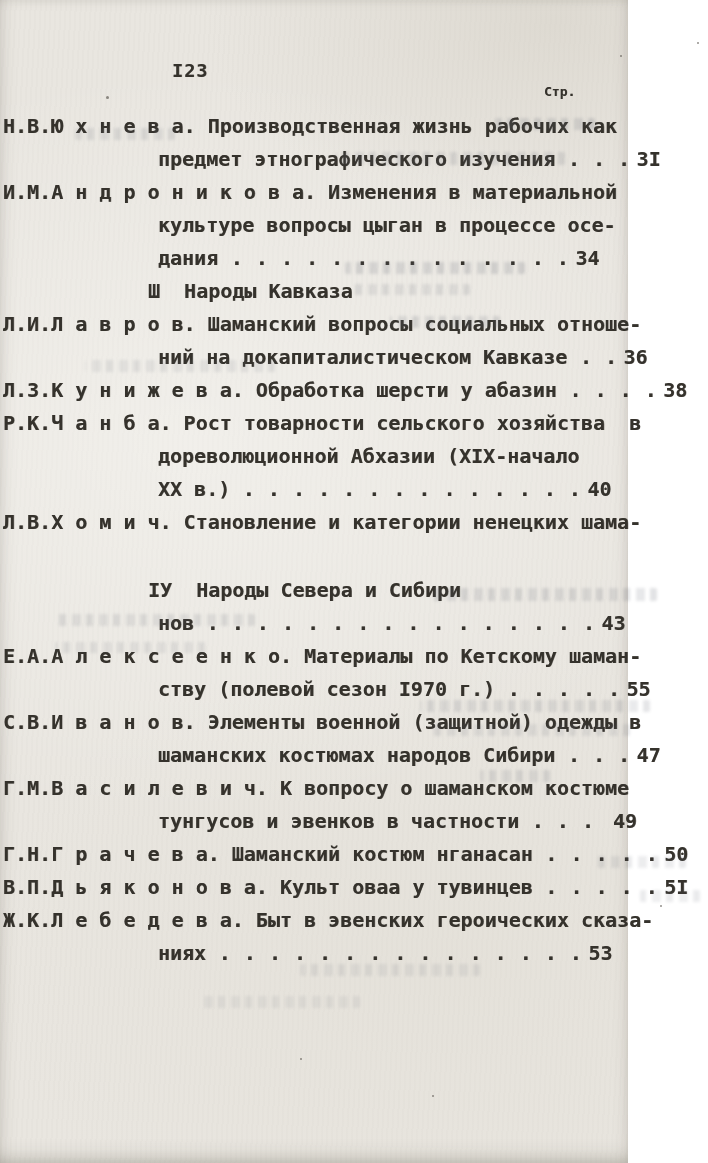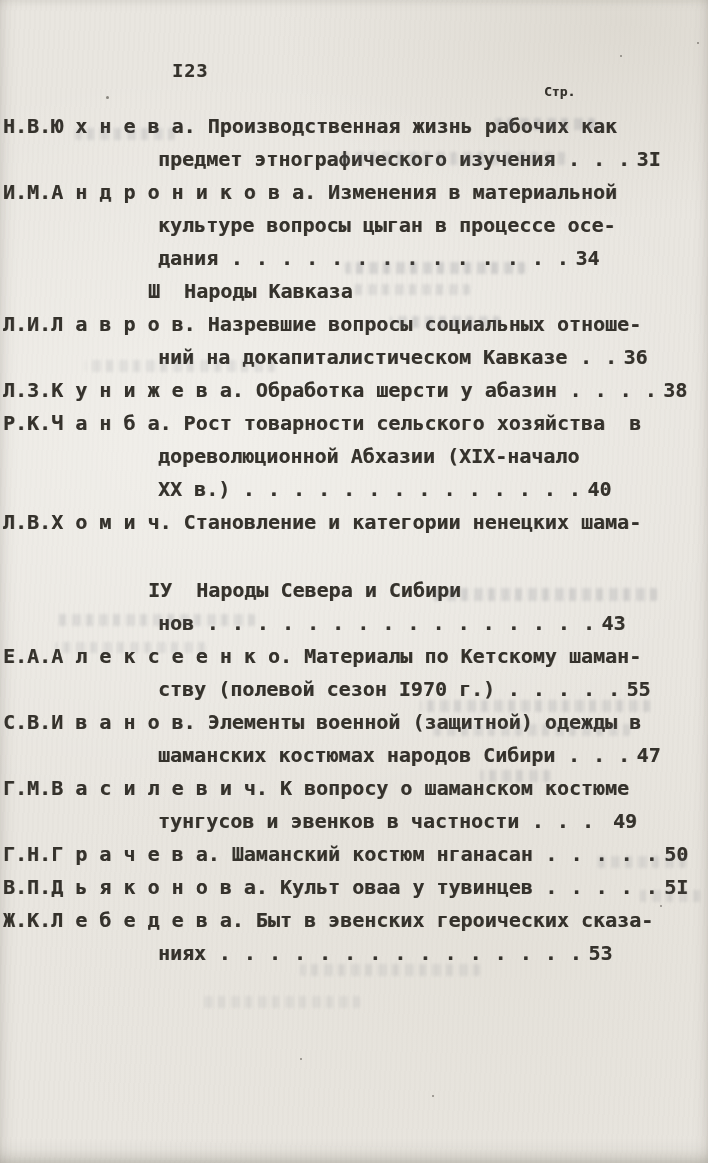--- a/index.html
+++ b/index.html
@@ -3,21 +3,21 @@
 <meta charset="utf-8">
 <style>
   html, body { margin: 0; padding: 0; }
   body {
     width: 708px; height: 1163px;
     overflow: hidden;
     font-family: "DejaVu Sans Mono", "Liberation Mono", monospace;
   }
   .paper {
     position: relative;
-    width: 708px; height: 1163px;
+    width: 628px; height: 1163px;
     background:
       radial-gradient(ellipse 500px 280px at 88% 2%, rgba(208,203,192,0.45), transparent 70%),
       radial-gradient(ellipse 760px 520px at 30% 38%, rgba(255,255,252,0.38), transparent 72%),
       radial-gradient(ellipse 640px 420px at 72% 82%, rgba(221,217,207,0.38), transparent 75%),
       repeating-linear-gradient(93deg, rgba(60,55,45,0.015) 0 2px, rgba(255,255,255,0.015) 2px 5px),
       var(--paper, #e9e6e0);
     box-shadow:
       inset 0 -16px 20px -14px rgba(115,110,98,0.45),
       inset -10px 0 16px -12px rgba(115,110,98,0.30),
       inset 12px 0 18px -14px rgba(115,110,98,0.30),
@@ -63,21 +63,21 @@
 <div class="paper">
   <div class="page-num ink">I23</div>
   <div class="col-header ink">Стр.</div>
   <div class="toc ink" id="toc">
       <div class="line author"><span>Н.В.Ю х н е в а. Производственная жизнь рабочих как</span></div>
       <div class="line cont"><span>предмет этнографического изучения</span><span class="dots"> . . .</span><span class="pg">3I</span></div>
       <div class="line author"><span>И.М.А н д р о н и к о в а. Изменения в материальной</span></div>
       <div class="line cont"><span>культуре вопросы цыган в процессе осе-</span></div>
       <div class="line cont"><span>дания</span><span class="dots"> . . . . . . . . . . . . . .</span><span class="pg">34</span></div>
       <div class="line heading" style=""><span>Ш  Народы Кавказа</span></div>
-      <div class="line author"><span>Л.И.Л а в р о в. Назревшие вопросы социальных отноше-</span></div>
+      <div class="line author"><span>Л.И.Л а в р о в. Шаманский вопросы социальных отноше-</span></div>
       <div class="line cont"><span>ний на докапиталистическом Кавказе</span><span class="dots"> . .</span><span class="pg">36</span></div>
       <div class="line author"><span>Л.З.К у н и ж е в а. Обработка шерсти у абазин</span><span class="dots"> . . . .</span><span class="pg">38</span></div>
       <div class="line author"><span>Р.К.Ч а н б а. Рост товарности сельского хозяйства  в</span></div>
       <div class="line cont"><span>дореволюционной Абхазии (XIX-начало</span></div>
       <div class="line cont"><span>XX в.)</span><span class="dots"> . . . . . . . . . . . . . .</span><span class="pg">40</span></div>
       <div class="line author"><span>Л.В.Х о м и ч. Становление и категории ненецких шама-</span></div>
       <div class="line heading" style="margin-top: 35px;"><span>IУ  Народы Севера и Сибири</span></div>
       <div class="line cont"><span>нов</span><span class="dots"> . . . . . . . . . . . . . . . .</span><span class="pg">43</span></div>
       <div class="line author"><span>Е.А.А л е к с е е н к о. Материалы по Кетскому шаман-</span></div>
       <div class="line cont"><span>ству (полевой сезон I970 г.)</span><span class="dots"> . . . . .</span><span class="pg">55</span></div>

